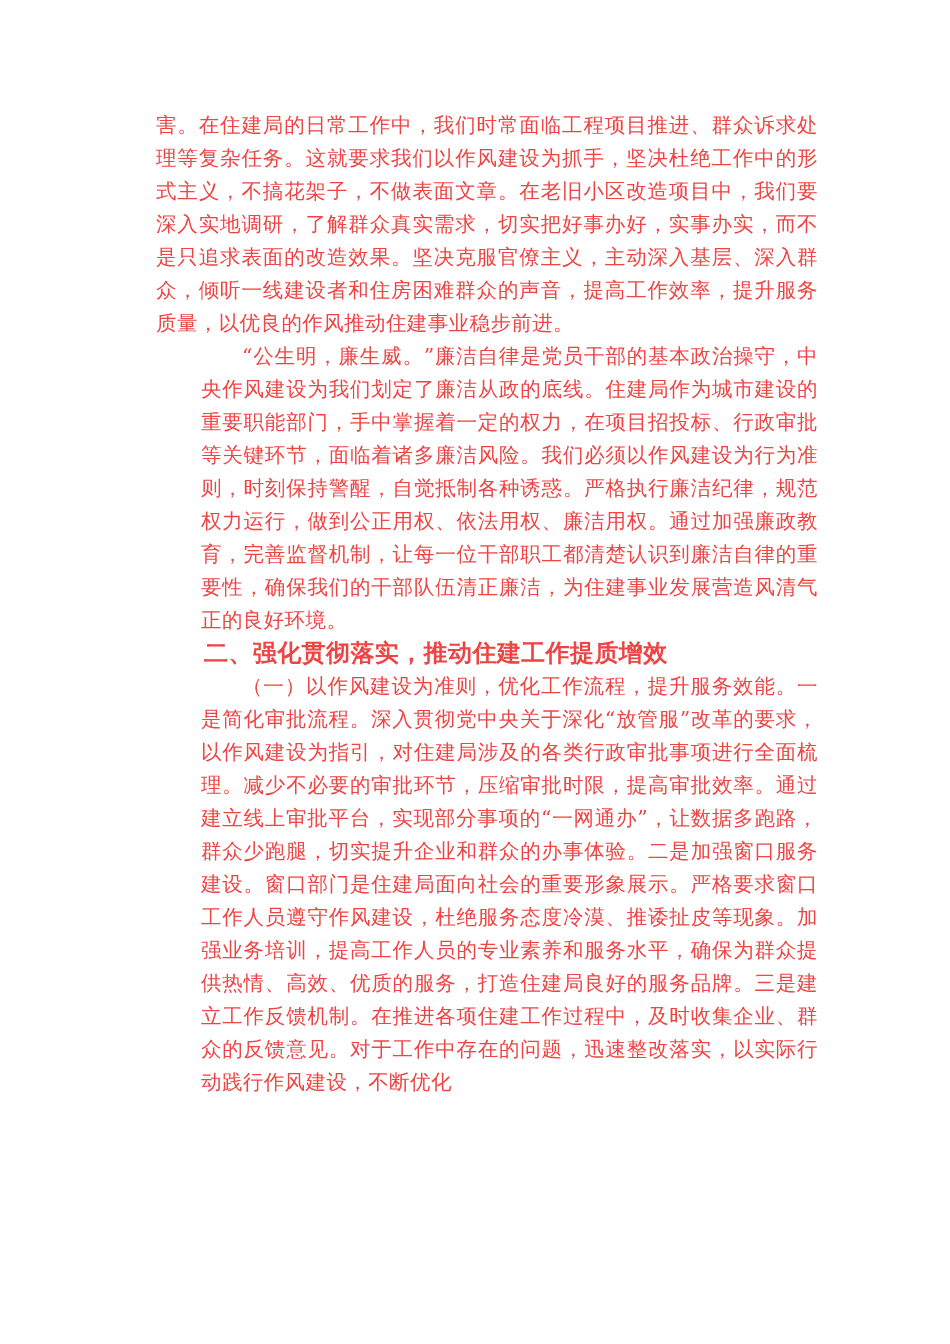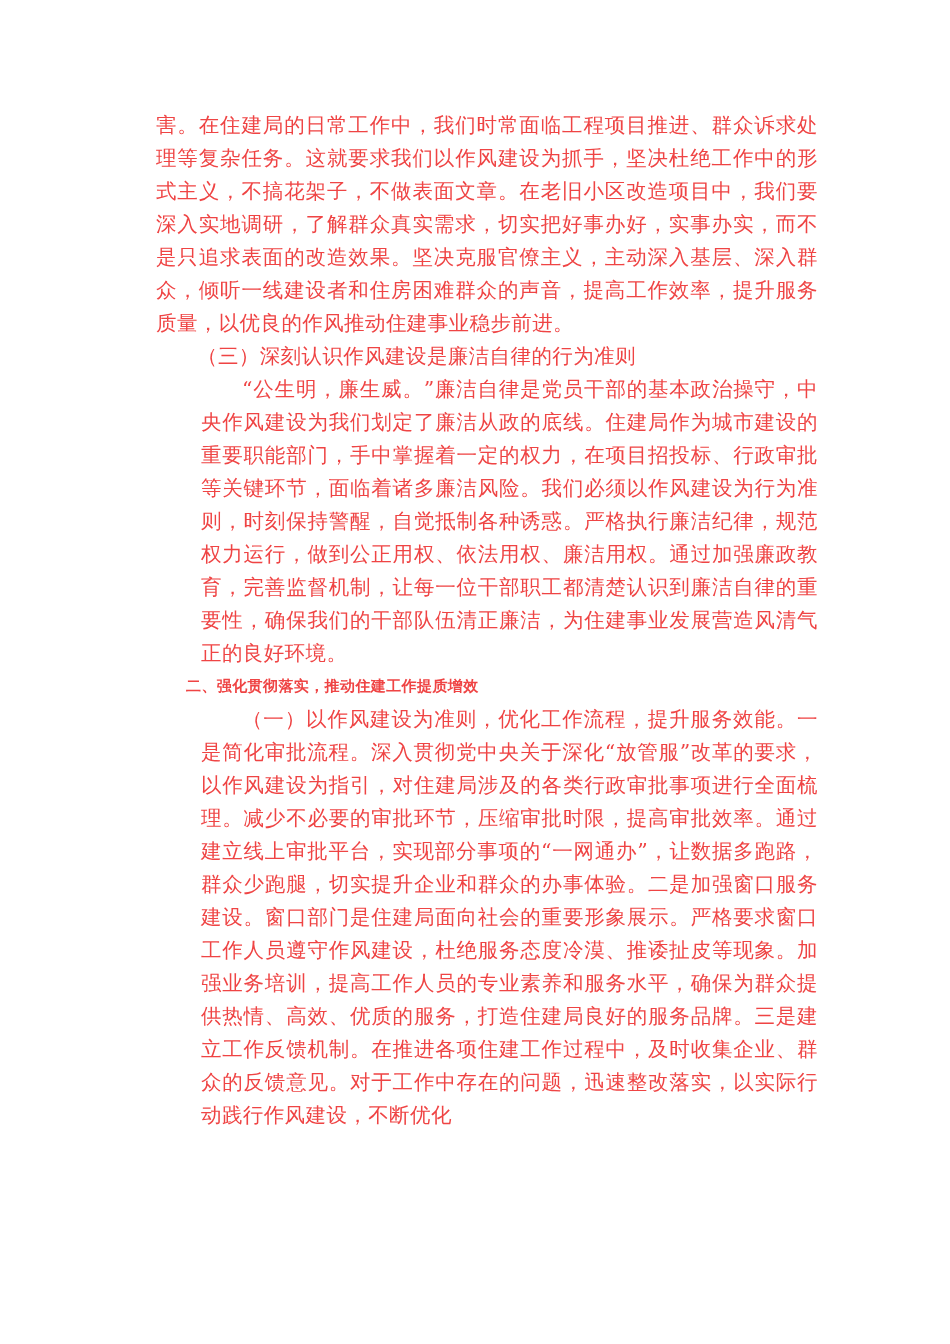--- a/index.html
+++ b/index.html
@@ -13,28 +13,27 @@
     font-family: "DejaVu Serif", serif;
     font-size: 20.5px;
     line-height: 33px;
     letter-spacing: 0.4px;
   }
   .para { margin: 0; text-align: justify; text-justify: inter-character; }
   .indent { text-indent: 2em; margin-left: 45px; }
   .h1 {
     font-family: "DejaVu Sans", sans-serif;
     font-weight: bold;
-    font-size: 15px;
+    font-size: 24px;
     text-indent: 2em;
     margin: 0;
   }
   .h2 { margin: 0; text-indent: 2em; }
 </style>
 </head>
 <body>
 
 <div class="page">
   <p class="para">害。在住建局的日常工作中，我们时常面临工程项目推进、群众诉求处理等复杂任务。这就要求我们以作风建设为抓手，坚决杜绝工作中的形式主义，不搞花架子，不做表面文章。在老旧小区改造项目中，我们要深入实地调研，了解群众真实需求，切实把好事办好，实事办实，而不是只追求表面的改造效果。坚决克服官僚主义，主动深入基层、深入群众，倾听一线建设者和住房困难群众的声音，提高工作效率，提升服务质量，以优良的作风推动住建事业稳步前进。</p>
-  <p class="para h2">（三）深刻认识作风建设是廉洁自律的行为准则</p>
   <p class="para indent">“公生明，廉生威。”廉洁自律是党员干部的基本政治操守，中央作风建设为我们划定了廉洁从政的底线。住建局作为城市建设的重要职能部门，手中掌握着一定的权力，在项目招投标、行政审批等关键环节，面临着诸多廉洁风险。我们必须以作风建设为行为准则，时刻保持警醒，自觉抵制各种诱惑。严格执行廉洁纪律，规范权力运行，做到公正用权、依法用权、廉洁用权。通过加强廉政教育，完善监督机制，让每一位干部职工都清楚认识到廉洁自律的重要性，确保我们的干部队伍清正廉洁，为住建事业发展营造风清气正的良好环境。</p>
   <p class="h1">二、强化贯彻落实，推动住建工作提质增效</p>
   <p class="para indent">（一）以作风建设为准则，优化工作流程，提升服务效能。一是简化审批流程。深入贯彻党中央关于深化“放管服”改革的要求，以作风建设为指引，对住建局涉及的各类行政审批事项进行全面梳理。减少不必要的审批环节，压缩审批时限，提高审批效率。通过建立线上审批平台，实现部分事项的“一网通办”，让数据多跑路，群众少跑腿，切实提升企业和群众的办事体验。二是加强窗口服务建设。窗口部门是住建局面向社会的重要形象展示。严格要求窗口工作人员遵守作风建设，杜绝服务态度冷漠、推诿扯皮等现象。加强业务培训，提高工作人员的专业素养和服务水平，确保为群众提供热情、高效、优质的服务，打造住建局良好的服务品牌。三是建立工作反馈机制。在推进各项住建工作过程中，及时收集企业、群众的反馈意见。对于工作中存在的问题，迅速整改落实，以实际行动践行作风建设，不断优化</p>
 </div>
 
 </body></html>

